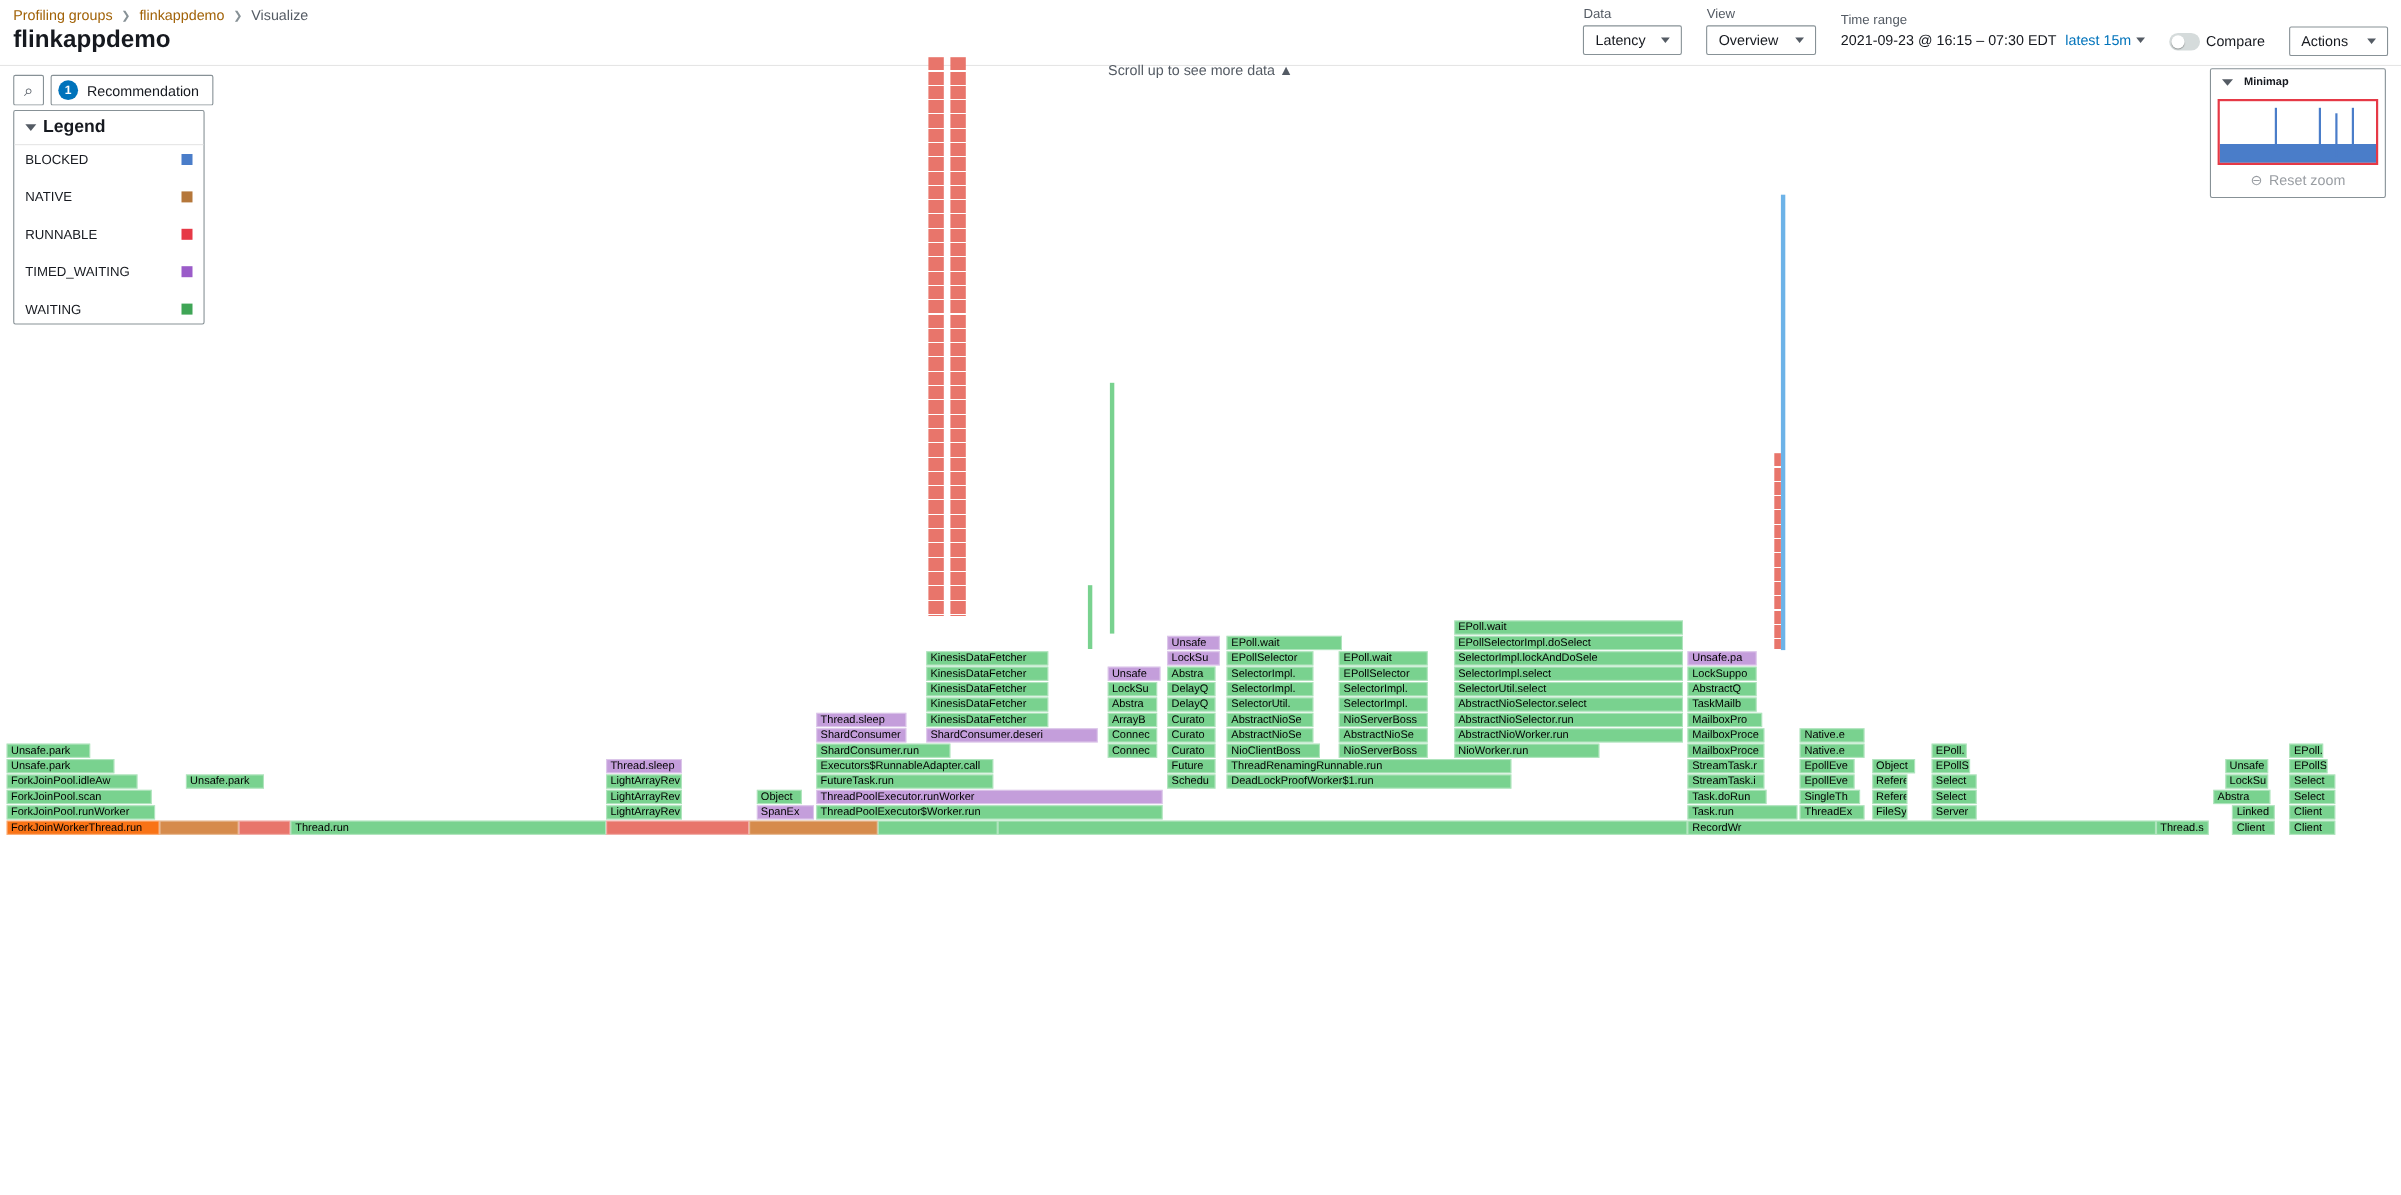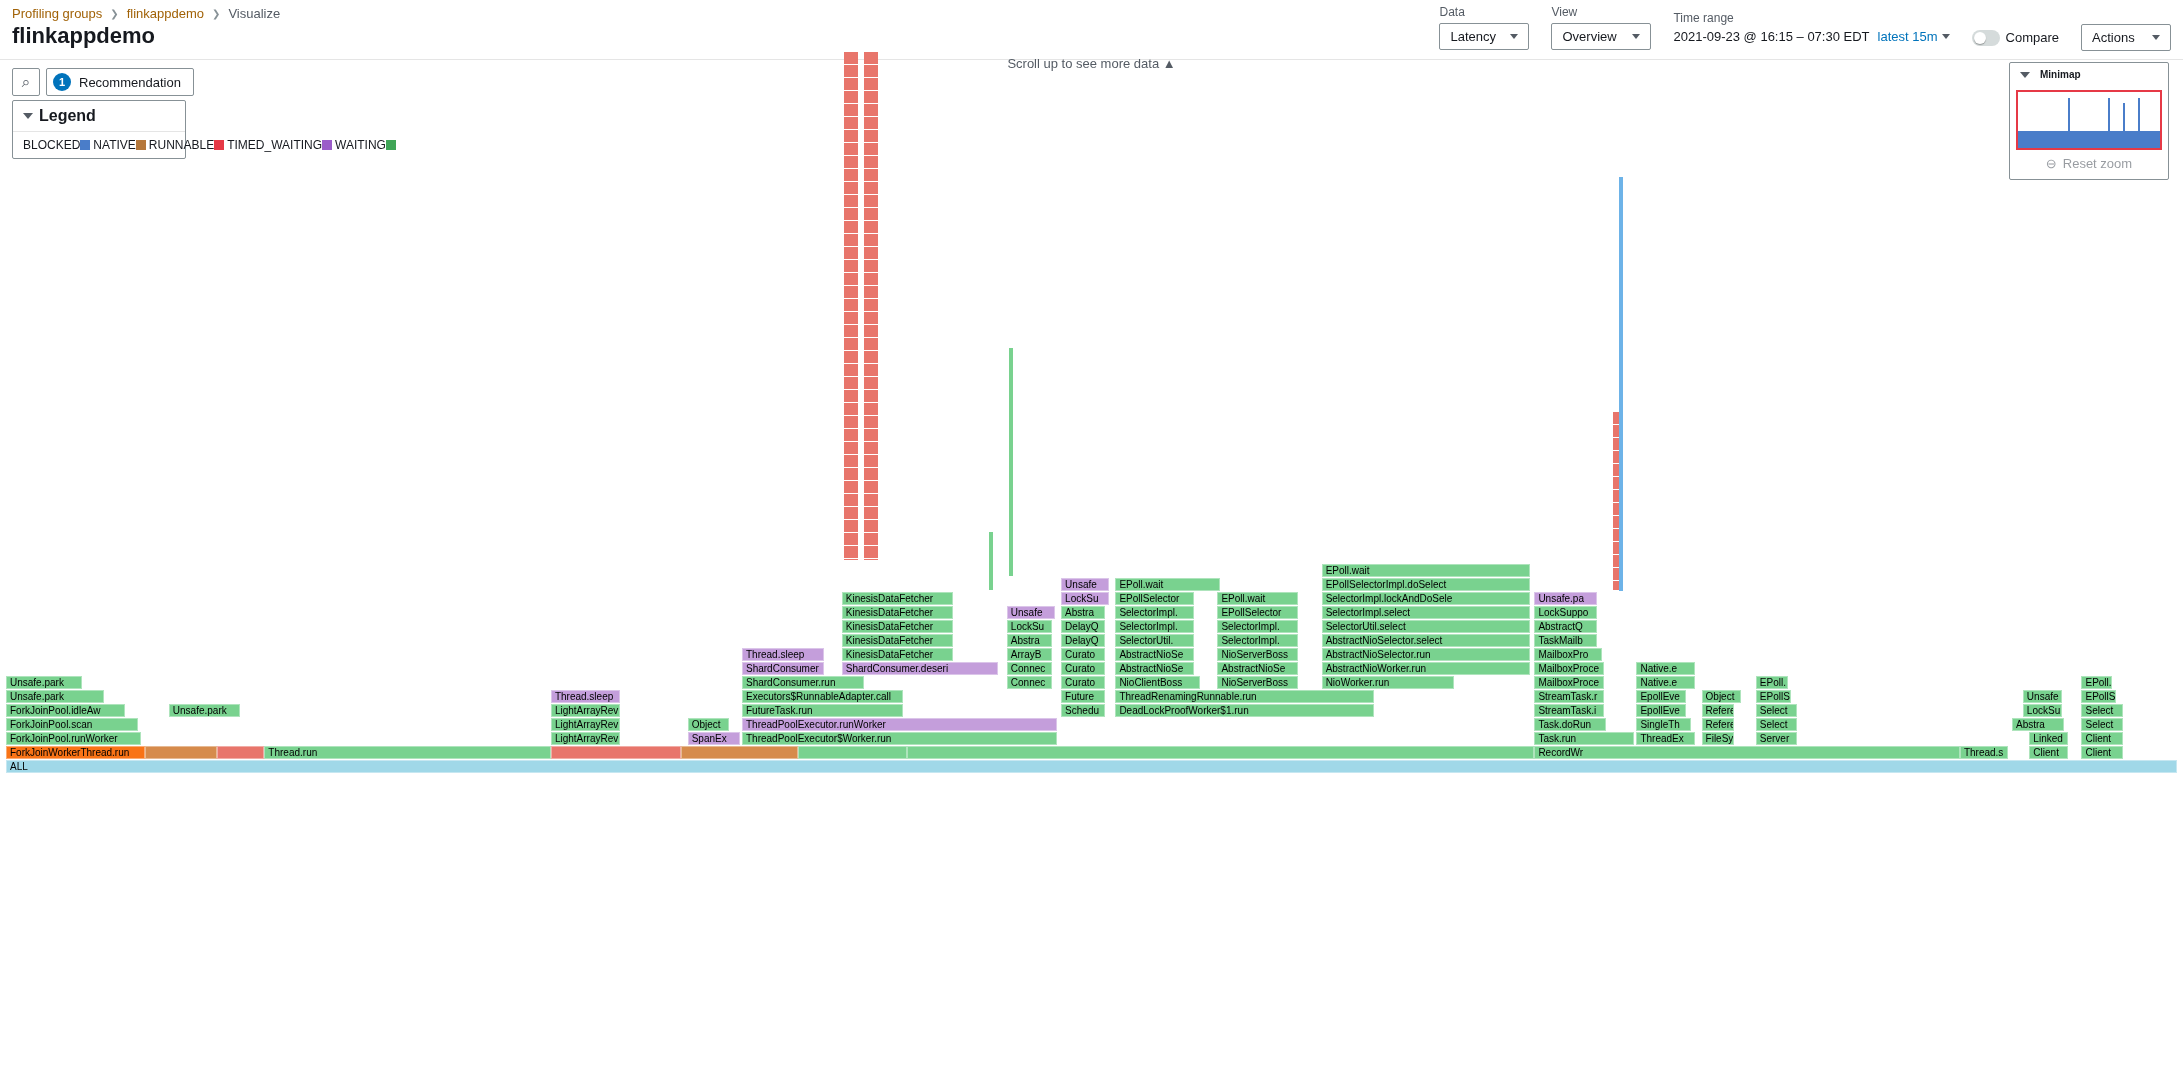--- a/index.html
+++ b/index.html
@@ -37,21 +37,21 @@
 .minimap-panel { position: absolute; right: 14px; top: 62px; width: 160px; border: 1px solid #879196; border-radius: 2px; background: #fff; }
 .minimap-header { display: flex; align-items: center; gap: 10px; padding: 6px 10px; font-weight: 700; font-size: 10px; }
 .minimap-body { padding: 4px 6px 8px; }
 .minimap-chart { width: 100%; height: 60px; border: 2px solid #e63946; background: linear-gradient(to top, #4a7dc9 0%, #4a7dc9 30%, transparent 30%); position: relative; margin-bottom: 6px; }
 .minimap-chart::before { content: ""; position: absolute; left: 35%; top: 10%; width: 2px; height: 70%; background: #4a7dc9; box-shadow: 40px 0 0 #4a7dc9, 55px 5px 0 #4a7dc9, 70px 0 0 #4a7dc9; }
 .reset-zoom { display: flex; align-items: center; justify-content: center; gap: 6px; color: #545b64; font-size: 13px; cursor: default; opacity: 0.6; }
 
 
 .legend-panel { position: absolute; left: 12px; top: 100px; width: 174px; border: 1px solid #879196; border-radius: 2px; background: #fff; }
 .legend-header { display: flex; align-items: center; gap: 6px; padding: 6px 10px; font-weight: 700; font-size: 16px; border-bottom: 1px solid #e5e5e5; }
-.legend-body { padding: 6px 10px; display: flex; flex-direction: row; gap: 3px; }
+.legend-body { padding: 6px 10px; display: flex; flex-direction: column; gap: 20px; }
 .legend-row { display: flex; justify-content: space-between; align-items: center; font-size: 12px; }
 .swatch { width: 10px; height: 10px; }
 .tri-down { width: 0; height: 0; border-left: 5px solid transparent; border-right: 5px solid transparent; border-top: 6px solid #545b64; }
 
 
 .flame-area { position: absolute; left: 6px; right: 6px; top: 52px; bottom: 6px; }
 .frame { position: absolute; height: 13px; border: 1px solid rgba(255,255,255,0.4); font-size: 10px; line-height: 12px; padding-left: 3px; white-space: nowrap; overflow: hidden; color: #000; cursor: pointer; }
 .f-blue { background: #f97316; }
 .f-cyan { background: #a0d8e8; }
 .f-green { background: #79d28f; }
@@ -179,21 +179,20 @@
 
 <div class="flame-area">
 
   <div class="tall-stack" style="left:38.6%; top:0; height:508px;"></div>
   <div class="tall-stack" style="left:39.5%; top:0; height:508px;"></div>
   <div class="thin-green" style="left:46.2%; top:296px; height:228px;"></div>
   <div class="thin-blue" style="left:74.3%; top:125px; height:414px;"></div>
   <div class="tall-stack" style="left:74.0%; top:360px; width:6px; height:178px;"></div>
   <div class="thin-green" style="left:45.3%; top:480px; height:58px;"></div>
 
-  <div class="frame f-cyan" style="left:0; top:708px; width:100%;">ALL</div>
 
   <div class="frame f-blue" style="left:0; top:694px; width:6.4%;">ForkJoinWorkerThread.run</div>
   <div class="frame f-dkorange" style="left:6.4%; top:694px; width:3.3%;"></div>
   <div class="frame f-red" style="left:9.7%; top:694px; width:2.2%;"></div>
   <div class="frame f-green" style="left:11.9%; top:694px; width:13.2%;">Thread.run</div>
   <div class="frame f-red" style="left:25.1%; top:694px; width:6.0%;"></div>
   <div class="frame f-dkorange" style="left:31.1%; top:694px; width:5.4%;"></div>
   <div class="frame f-green" style="left:36.5%; top:694px; width:5.0%;"></div>
   <div class="frame f-green" style="left:41.5%; top:694px; width:28.9%;"></div>
   <div class="frame f-green" style="left:70.4%; top:694px; width:19.6%;">RecordWr</div>

